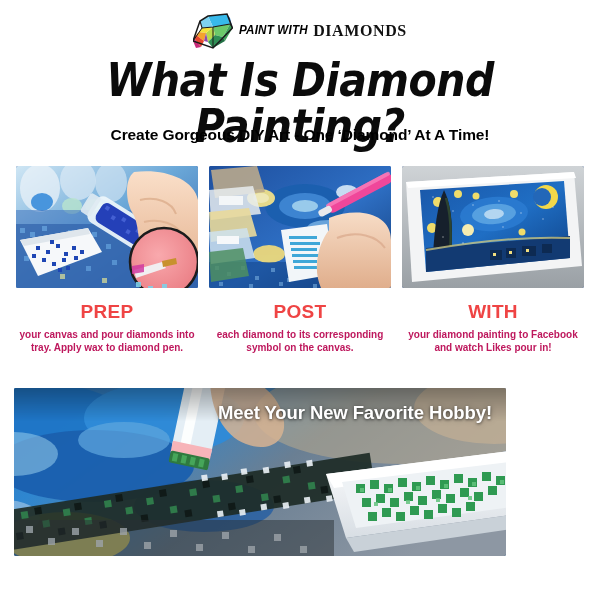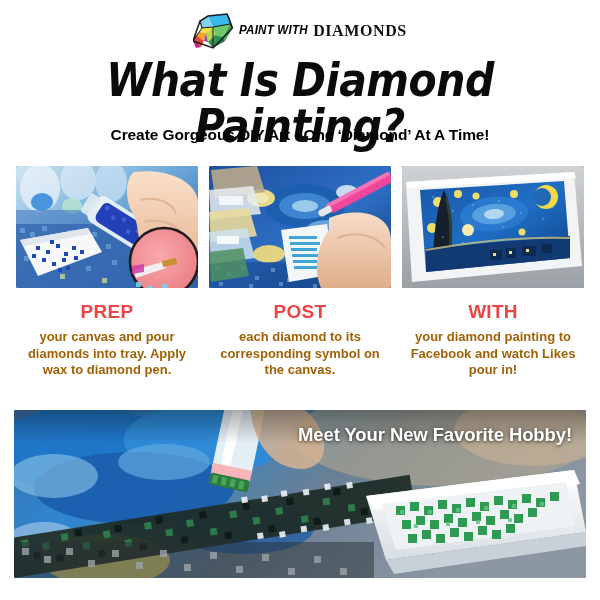--- a/index.html
+++ b/index.html
@@ -123,32 +123,32 @@
     font-weight: bold;
     font-size: 19px;
     color: #ef4444;
     margin-top: 13px;
     letter-spacing: 0.3px;
   }
   .step-body {
     text-align: center;
     font-family: "Liberation Sans", sans-serif;
     font-weight: bold;
-    font-size: 13px;
+    font-size: 10px;
     line-height: 1.27;
-    color: #a16207;
+    color: #be185d;
     margin-top: 6px;
   }
 
   
   .banner {
     position: absolute;
     left: 14px;
-    top: 410px;
-    width: 572px;
+    top: 388px;
+    width: 492px;
     height: 168px;
     border-radius: 2px;
     overflow: hidden;
     background: #12406e;
   }
   .banner svg { display: block; width: 100%; height: 100%; }
   .banner-caption {
     position: absolute;
     right: 14px;
     top: 14px;

